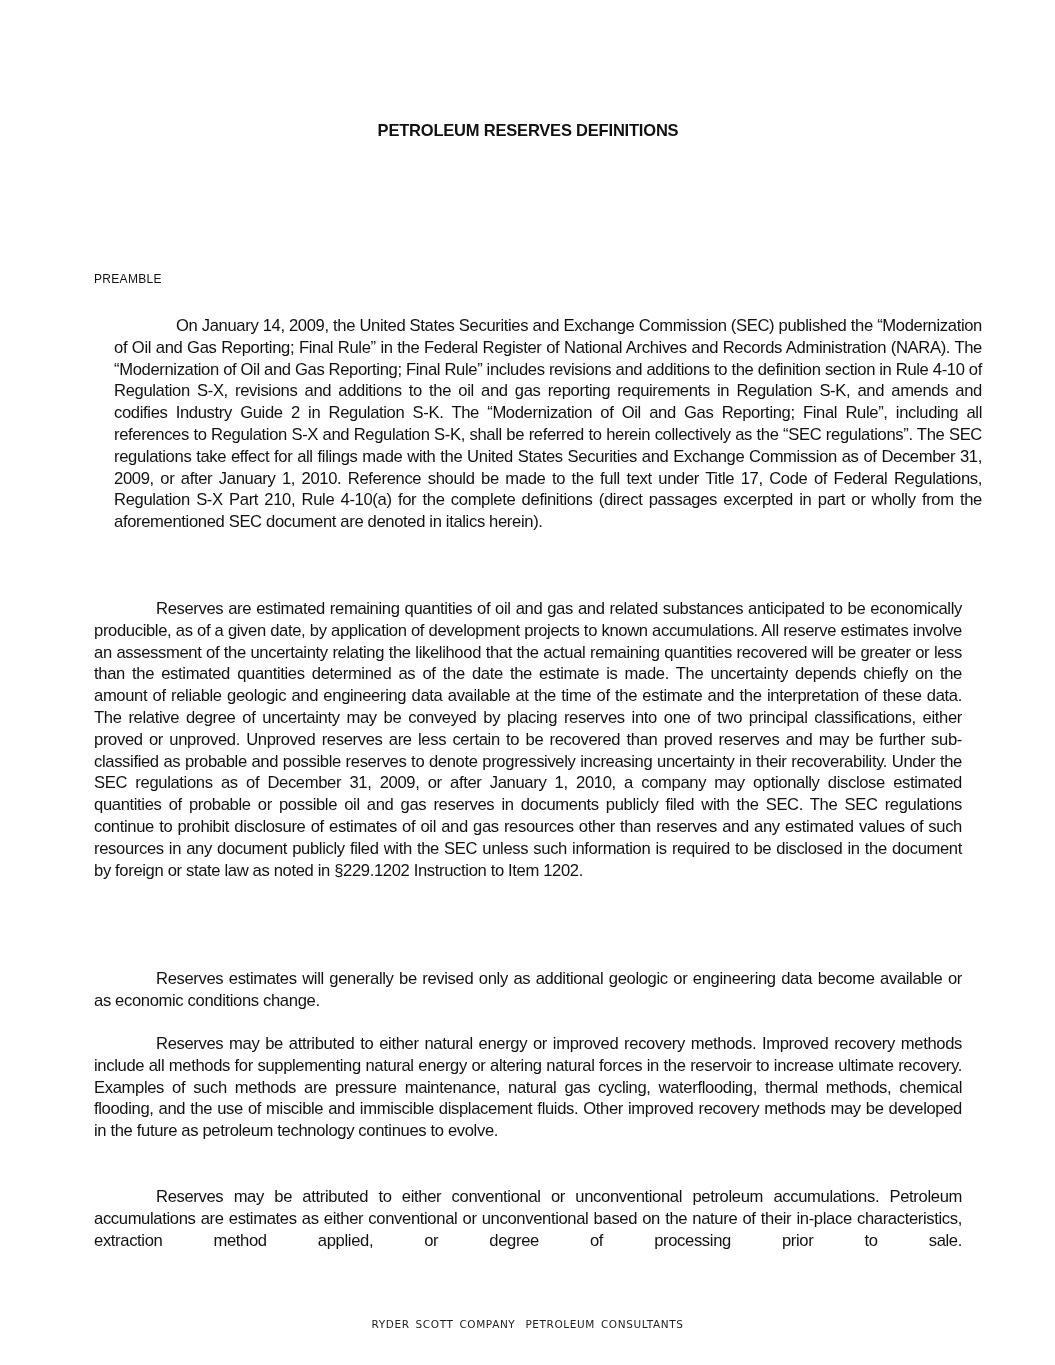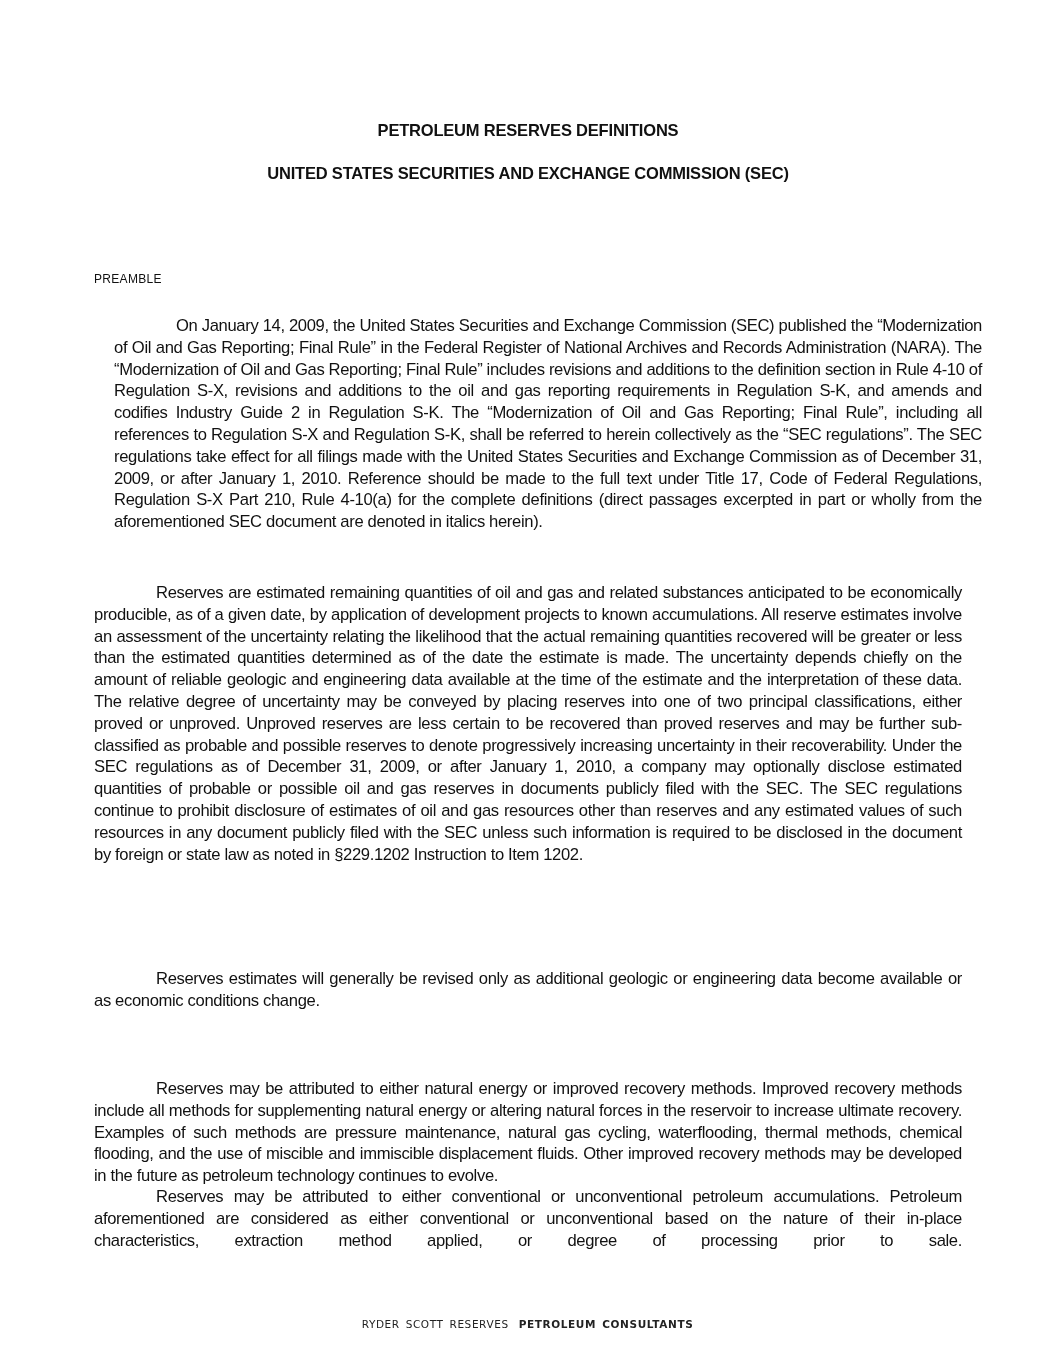--- a/index.html
+++ b/index.html
@@ -5,41 +5,40 @@
   html, body { margin: 0; padding: 0; background: #ffffff; }
   body { width: 1055px; height: 1365px; position: relative; overflow: hidden; color: #111; }
   .title-block { position: absolute; left: 94px; width: 868px; text-align: center;
     font-family: "Liberation Sans", sans-serif; font-weight: bold; font-size: 16.5px; line-height: 20px; letter-spacing: -0.2px; }
   .t1 { top: 120px; }
   .t2 { top: 163px; }
   .section { position: absolute; left: 94px; top: 272px; font-family: "Liberation Sans", sans-serif; font-size: 12px; letter-spacing: 0.3px; }
   .para { position: absolute; left: 94px; width: 868px; font-family: "Liberation Sans", sans-serif;
     font-size: 16.6px; line-height: 21.8px; text-align: justify; text-indent: 62px; letter-spacing: -0.35px; margin: 0; }
   .p1 { top: 315px; margin-left: 20px; }
-  .p2 { top: 582px; }
+  .p2 { top: 598px; }
   .p3 { top: 968px; }
-  .p4 { top: 1033px; margin-top: 45px; }
+  .p4 { top: 1033px; }
   .p5 { top: 1186px; text-align-last: justify; }
   .footer { position: absolute; left: 0; width: 1055px; top: 1318px; text-align: center;
     font-family: "DejaVu Sans", sans-serif; font-size: 10.5px; letter-spacing: 0.6px; color: #222; word-spacing: 2px; }
-  .footer span + span { margin-left: 10px; font-weight: bold; }
+  .footer span + span { margin-left: 10px; }
 </style>
 </head>
 <body>
 
 <div class="title-block t1">
   <div>PETROLEUM RESERVES DEFINITIONS</div>
 </div>
 <div class="title-block t2">
-  <div>UNITED STATES SECURITIES AND EXCHANGE COMMISSION (SEC)</div>
 </div>
 
 <div class="section">PREAMBLE</div>
 
 <p class="para p1">On January 14, 2009, the United States Securities and Exchange Commission (SEC) published the “Modernization of Oil and Gas Reporting; Final Rule” in the Federal Register of National Archives and Records Administration (NARA).  The “Modernization of Oil and Gas Reporting; Final Rule” includes revisions and additions to the definition section in Rule 4-10 of Regulation S-X, revisions and additions to the oil and gas reporting requirements in Regulation S-K, and amends and codifies Industry Guide 2 in Regulation S-K.  The “Modernization of Oil and Gas Reporting; Final Rule”, including all references to Regulation S-X and Regulation S-K, shall be referred to herein collectively as the “SEC regulations”.  The SEC regulations take effect for all filings made with the United States Securities and Exchange Commission as of December 31, 2009, or after January 1, 2010.  Reference should be made to the full text under Title 17, Code of Federal Regulations, Regulation S-X Part 210, Rule 4-10(a) for the complete definitions (direct passages excerpted in part or wholly from the aforementioned SEC document are denoted in italics herein).</p>
 <p class="para p2">Reserves are estimated remaining quantities of oil and gas and related substances anticipated to be economically producible, as of a given date, by application of development projects to known accumulations.  All reserve estimates involve an assessment of the uncertainty relating the likelihood that the actual remaining quantities recovered will be greater or less than the estimated quantities determined as of the date the estimate is made.  The uncertainty depends chiefly on the amount of reliable geologic and engineering data available at the time of the estimate and the interpretation of these data.  The relative degree of uncertainty may be conveyed by placing reserves into one of two principal classifications, either proved or unproved.  Unproved reserves are less certain to be recovered than proved reserves and may be further sub-classified as probable and possible reserves to denote progressively increasing uncertainty in their recoverability.  Under the SEC regulations as of December 31, 2009, or after January 1, 2010, a company may optionally disclose estimated quantities of probable or possible oil and gas reserves in documents publicly filed with the SEC.  The SEC regulations continue to prohibit disclosure of estimates of oil and gas resources other than reserves and any estimated values of such resources in any document publicly filed with the SEC unless such information is required to be disclosed in the document by foreign or state law as noted in §229.1202 Instruction to Item 1202.</p>
 <p class="para p3">Reserves estimates will generally be revised only as additional geologic or engineering data become available or as economic conditions change.</p>
 <p class="para p4">Reserves may be attributed to either natural energy or improved recovery methods.  Improved recovery methods include all methods for supplementing natural energy or altering natural forces in the reservoir to increase ultimate recovery.  Examples of such methods are pressure maintenance, natural gas cycling, waterflooding, thermal methods, chemical flooding, and the use of miscible and immiscible displacement fluids.  Other improved recovery methods may be developed in the future as petroleum technology continues to evolve.</p>
-<p class="para p5">Reserves may be attributed to either conventional or unconventional petroleum accumulations. Petroleum aforementioned are considered as either conventional or unconventional based on the nature of their in-place characteristics, extraction method applied, or degree of processing prior to sale.</p>
+<p class="para p5">Reserves may be attributed to either conventional or unconventional petroleum accumulations. Petroleum accumulations are estimates as either conventional or unconventional based on the nature of their in-place characteristics, extraction method applied, or degree of processing prior to sale.</p>
 
 <div class="footer">
-  <span>RYDER SCOTT RESERVES</span><span>PETROLEUM CONSULTANTS</span>
+  <span>RYDER SCOTT COMPANY</span><span>PETROLEUM CONSULTANTS</span>
 </div>
 
 </body></html>

